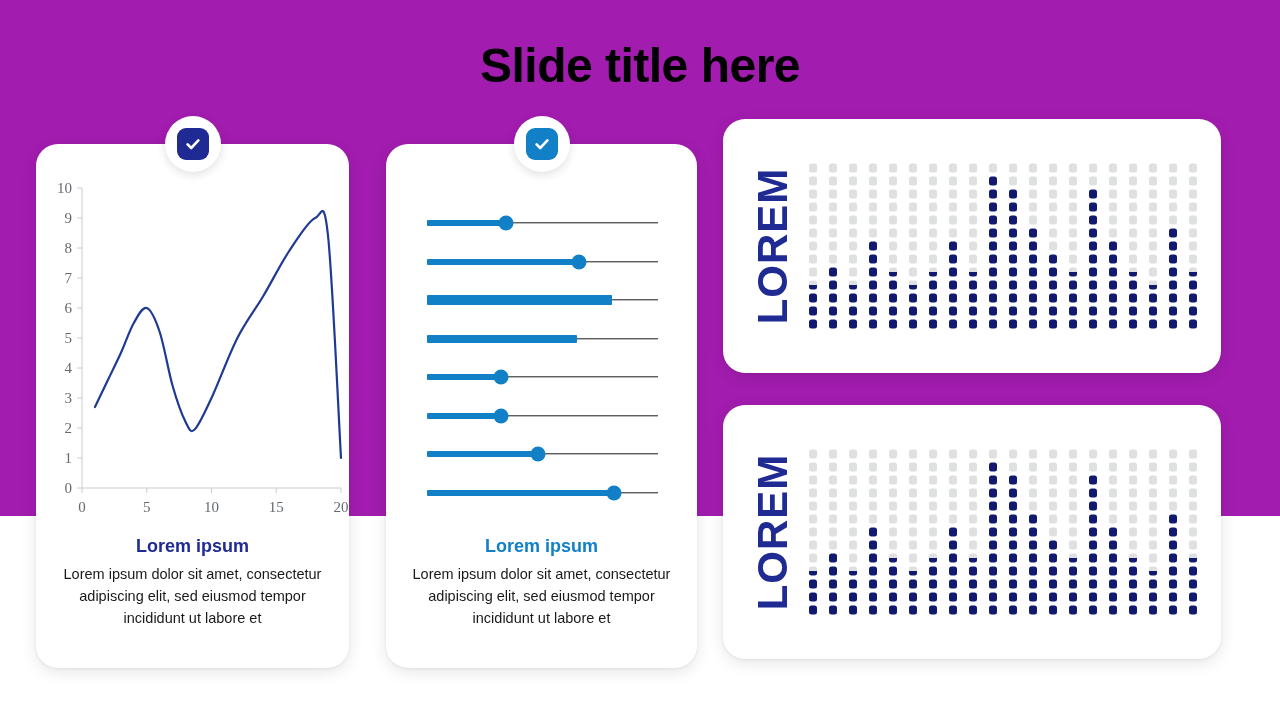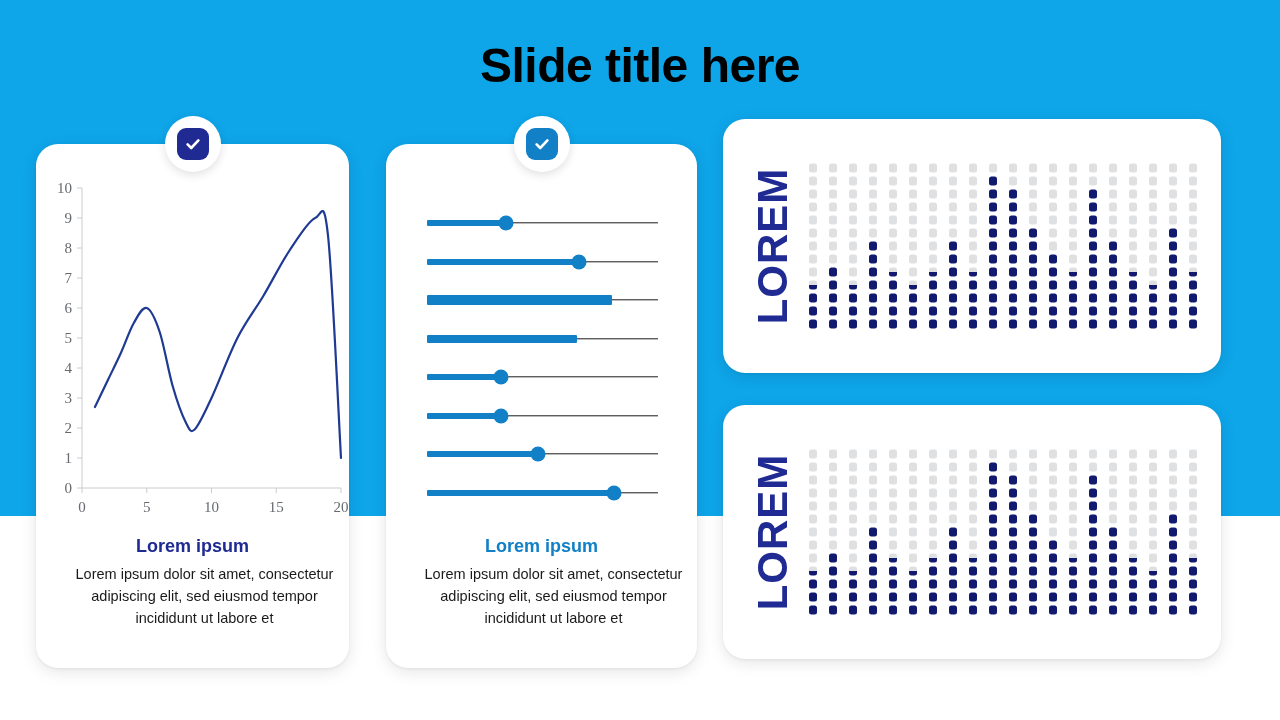--- a/index.html
+++ b/index.html
@@ -2,21 +2,21 @@
 <html><head>
 <meta charset="utf-8">
 <style>
   * { box-sizing: border-box; margin: 0; padding: 0; }
   html, body {
     width: 1280px; height: 720px;
     background: #ffffff;
     font-family: "Liberation Sans", sans-serif;
     overflow: hidden;
   }
-  .slide { position: relative; width: 1280px; height: 516px; background: #0ea5e9; }
+  .slide { position: relative; width: 1280px; height: 516px; background: #a21caf; }
 
   
   .slide-title {
     position: absolute; left: 0; top: 38px; width: 1280px;
     text-align: center;
     font-family: "Liberation Sans", sans-serif;
     font-size: 48px; font-weight: bold; color: #000000;
     letter-spacing: -0.5px;
   }
 
@@ -54,21 +54,20 @@
   .card-heading {
     position: absolute; left: 0; width: 100%;
     text-align: center; font-size: 18px; font-weight: bold;
   }
   .heading-navy { color: #1f2a93; }
   .heading-blue { color: #1180c7; }
   .card-body {
     position: absolute; left: 24px; width: calc(100% - 48px);
     text-align: center; font-size: 14.5px; color: #1a1a1a;
     line-height: 1.5;
-    margin-left: 12px;
   }
 
   
   .chart-area { position: absolute; left: 0; top: 22px; width: 313px; height: 380px; }
   .chart-area svg { display: block; }
   .tick-label { font-family: "Liberation Serif", serif; font-size: 15px; fill: #666a6e; }
 
   
   .sliders { position: absolute; left: 41px; top: 70px; width: 231px; height: 290px; }
   .slider-row { position: absolute; left: 0; width: 231px; height: 18px; }

